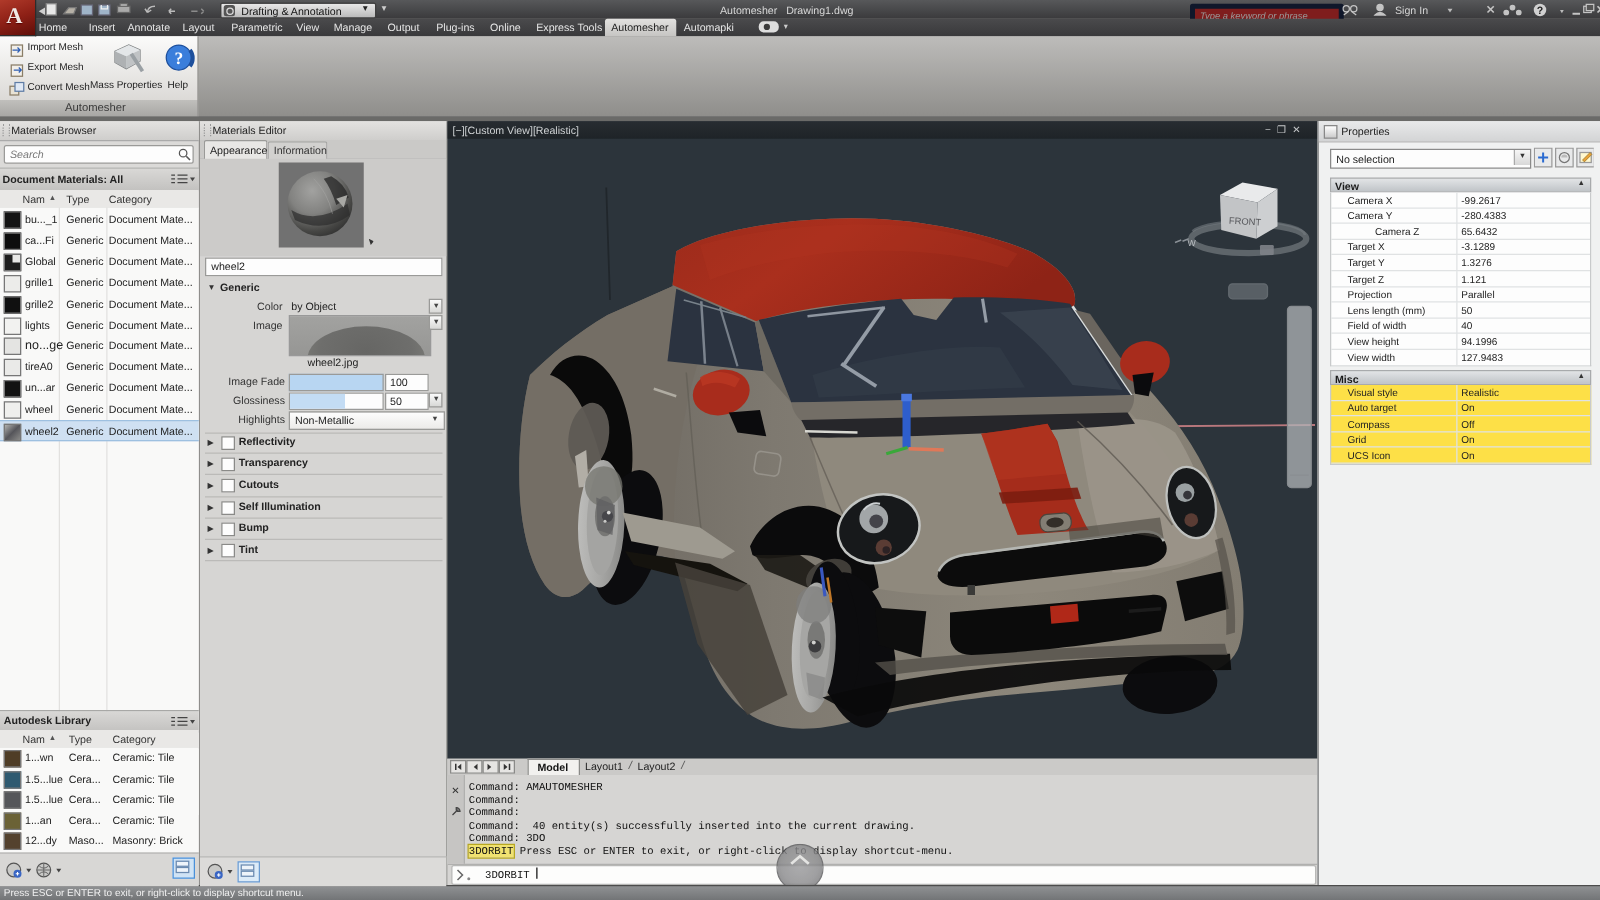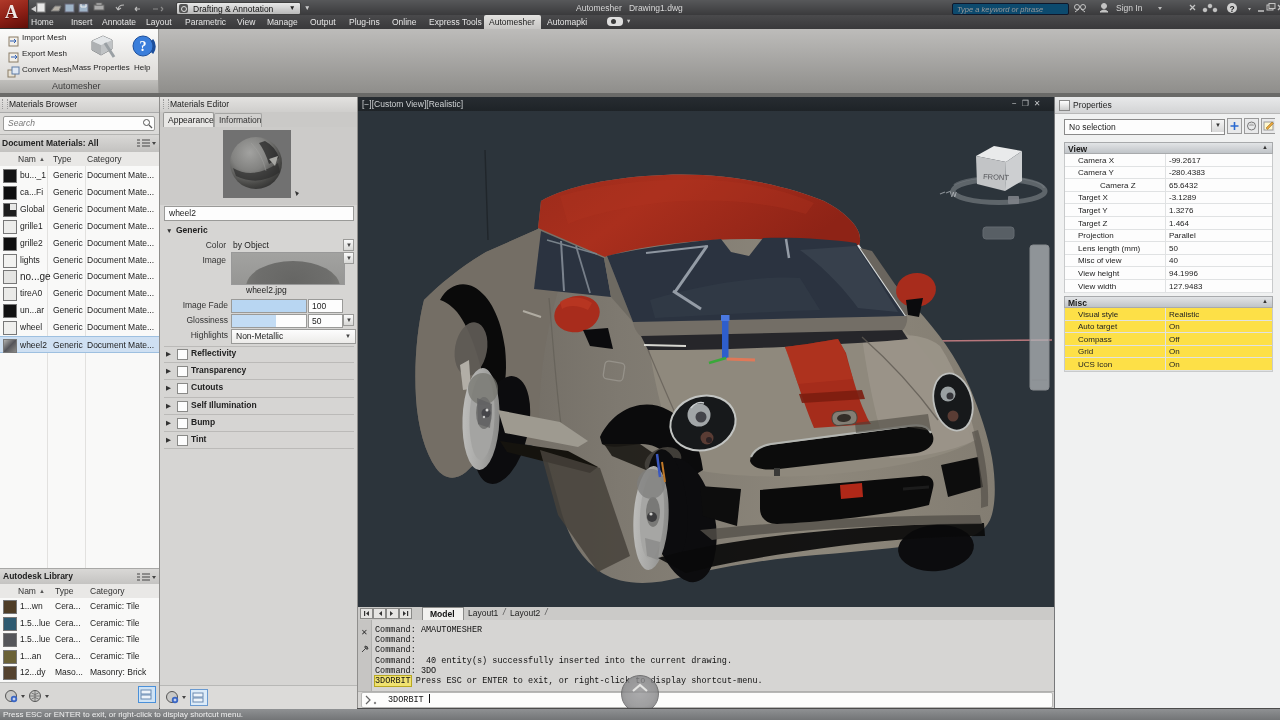--- a/index.html
+++ b/index.html
@@ -32,21 +32,21 @@
 <div class="abs" style="left:176px;top:2px;width:123px;height:11px;background:linear-gradient(#e8e8e8,#b9b9b9);border:1px solid #3f3f3f;border-radius:2px;">
   <div class="abs" style="left:2px;top:1px;width:9px;height:9px;background:#555;border-radius:2px;"></div>
   <div class="abs" style="left:4px;top:3px;width:4px;height:4px;border:1px solid #ddd;border-radius:50%;"></div>
   <div class="abs" style="left:16px;top:0.5px;font-size:8.5px;color:#111;">Drafting &amp; Annotation</div>
   <div class="abs" style="left:112px;top:1px;font-size:6.5px;color:#222;">▼</div>
 </div>
 <div class="abs" style="left:304px;top:4px;font-size:6.5px;color:#ccc;">▼</div>
 
 <div class="abs" style="left:576px;top:2.5px;font-size:8.5px;color:#d8d8d8;">Automesher &nbsp;&nbsp;Drawing1.dwg</div>
 
-<div class="abs" style="left:952px;top:3px;width:115px;height:10px;background:#0c4a6e;border:1px solid #0f172a;border-radius:2px;">
+<div class="abs" style="left:952px;top:3px;width:115px;height:10px;background:#7f1d1d;border:4px solid #0f172a;border-radius:2px;">
   <div class="abs" style="left:4px;top:0.5px;font-size:7.5px;color:#999;font-style:italic;">Type a keyword or phrase</div>
 </div>
 <svg class="abs" style="left:1072px;top:2px;" width="210" height="12">
   <g stroke="#c4c4c4" fill="none">
     <circle cx="5" cy="5" r="2.5"></circle>
         <circle cx="11" cy="5" r="2.5"></circle>
         <path d="M3 10 l4 -3 m2 0 l4 3"></path>
     <circle cx="32" cy="4" r="2.5" fill="#c4c4c4"></circle>
         <path d="M28 10 q4 -4 8 0 z" fill="#c4c4c4"></path>
   </g>
@@ -711,34 +711,34 @@
           <div class="abs" style="left:104px;top:1.5px;font-size:8px;color:#222;">-3.1289</div>
         </div>
         <div class="abs" style="left:0;top:50.40px;width:207px;height:12.6px;border-bottom:1px solid #e0e2e3;box-sizing:border-box;">
           <div class="abs" style="left:13px;top:1.5px;font-size:8px;color:#222;">Target Y</div>
           <div class="abs" style="left:100px;top:0;width:1px;height:12.6px;background:#e0e2e3;"></div>
           <div class="abs" style="left:104px;top:1.5px;font-size:8px;color:#222;">1.3276</div>
         </div>
         <div class="abs" style="left:0;top:63.00px;width:207px;height:12.6px;border-bottom:1px solid #e0e2e3;box-sizing:border-box;">
           <div class="abs" style="left:13px;top:1.5px;font-size:8px;color:#222;">Target Z</div>
           <div class="abs" style="left:100px;top:0;width:1px;height:12.6px;background:#e0e2e3;"></div>
-          <div class="abs" style="left:104px;top:1.5px;font-size:8px;color:#222;">1.464</div>
+          <div class="abs" style="left:104px;top:1.5px;font-size:8px;color:#222;">1.121</div>
         </div>
         <div class="abs" style="left:0;top:75.60px;width:207px;height:12.6px;border-bottom:1px solid #e0e2e3;box-sizing:border-box;">
           <div class="abs" style="left:13px;top:1.5px;font-size:8px;color:#222;">Projection</div>
           <div class="abs" style="left:100px;top:0;width:1px;height:12.6px;background:#e0e2e3;"></div>
           <div class="abs" style="left:104px;top:1.5px;font-size:8px;color:#222;">Parallel</div>
         </div>
         <div class="abs" style="left:0;top:88.20px;width:207px;height:12.6px;border-bottom:1px solid #e0e2e3;box-sizing:border-box;">
           <div class="abs" style="left:13px;top:1.5px;font-size:8px;color:#222;">Lens length (mm)</div>
           <div class="abs" style="left:100px;top:0;width:1px;height:12.6px;background:#e0e2e3;"></div>
           <div class="abs" style="left:104px;top:1.5px;font-size:8px;color:#222;">50</div>
         </div>
         <div class="abs" style="left:0;top:100.80px;width:207px;height:12.6px;border-bottom:1px solid #e0e2e3;box-sizing:border-box;">
-          <div class="abs" style="left:13px;top:1.5px;font-size:8px;color:#222;">Misc of view</div>
+          <div class="abs" style="left:13px;top:1.5px;font-size:8px;color:#222;">Field of width</div>
           <div class="abs" style="left:100px;top:0;width:1px;height:12.6px;background:#e0e2e3;"></div>
           <div class="abs" style="left:104px;top:1.5px;font-size:8px;color:#222;">40</div>
         </div>
         <div class="abs" style="left:0;top:113.40px;width:207px;height:12.6px;border-bottom:1px solid #e0e2e3;box-sizing:border-box;">
           <div class="abs" style="left:13px;top:1.5px;font-size:8px;color:#222;">View height</div>
           <div class="abs" style="left:100px;top:0;width:1px;height:12.6px;background:#e0e2e3;"></div>
           <div class="abs" style="left:104px;top:1.5px;font-size:8px;color:#222;">94.1996</div>
         </div>
         <div class="abs" style="left:0;top:126.00px;width:207px;height:12.6px;border-bottom:1px solid #e0e2e3;box-sizing:border-box;">
           <div class="abs" style="left:13px;top:1.5px;font-size:8px;color:#222;">View width</div>

